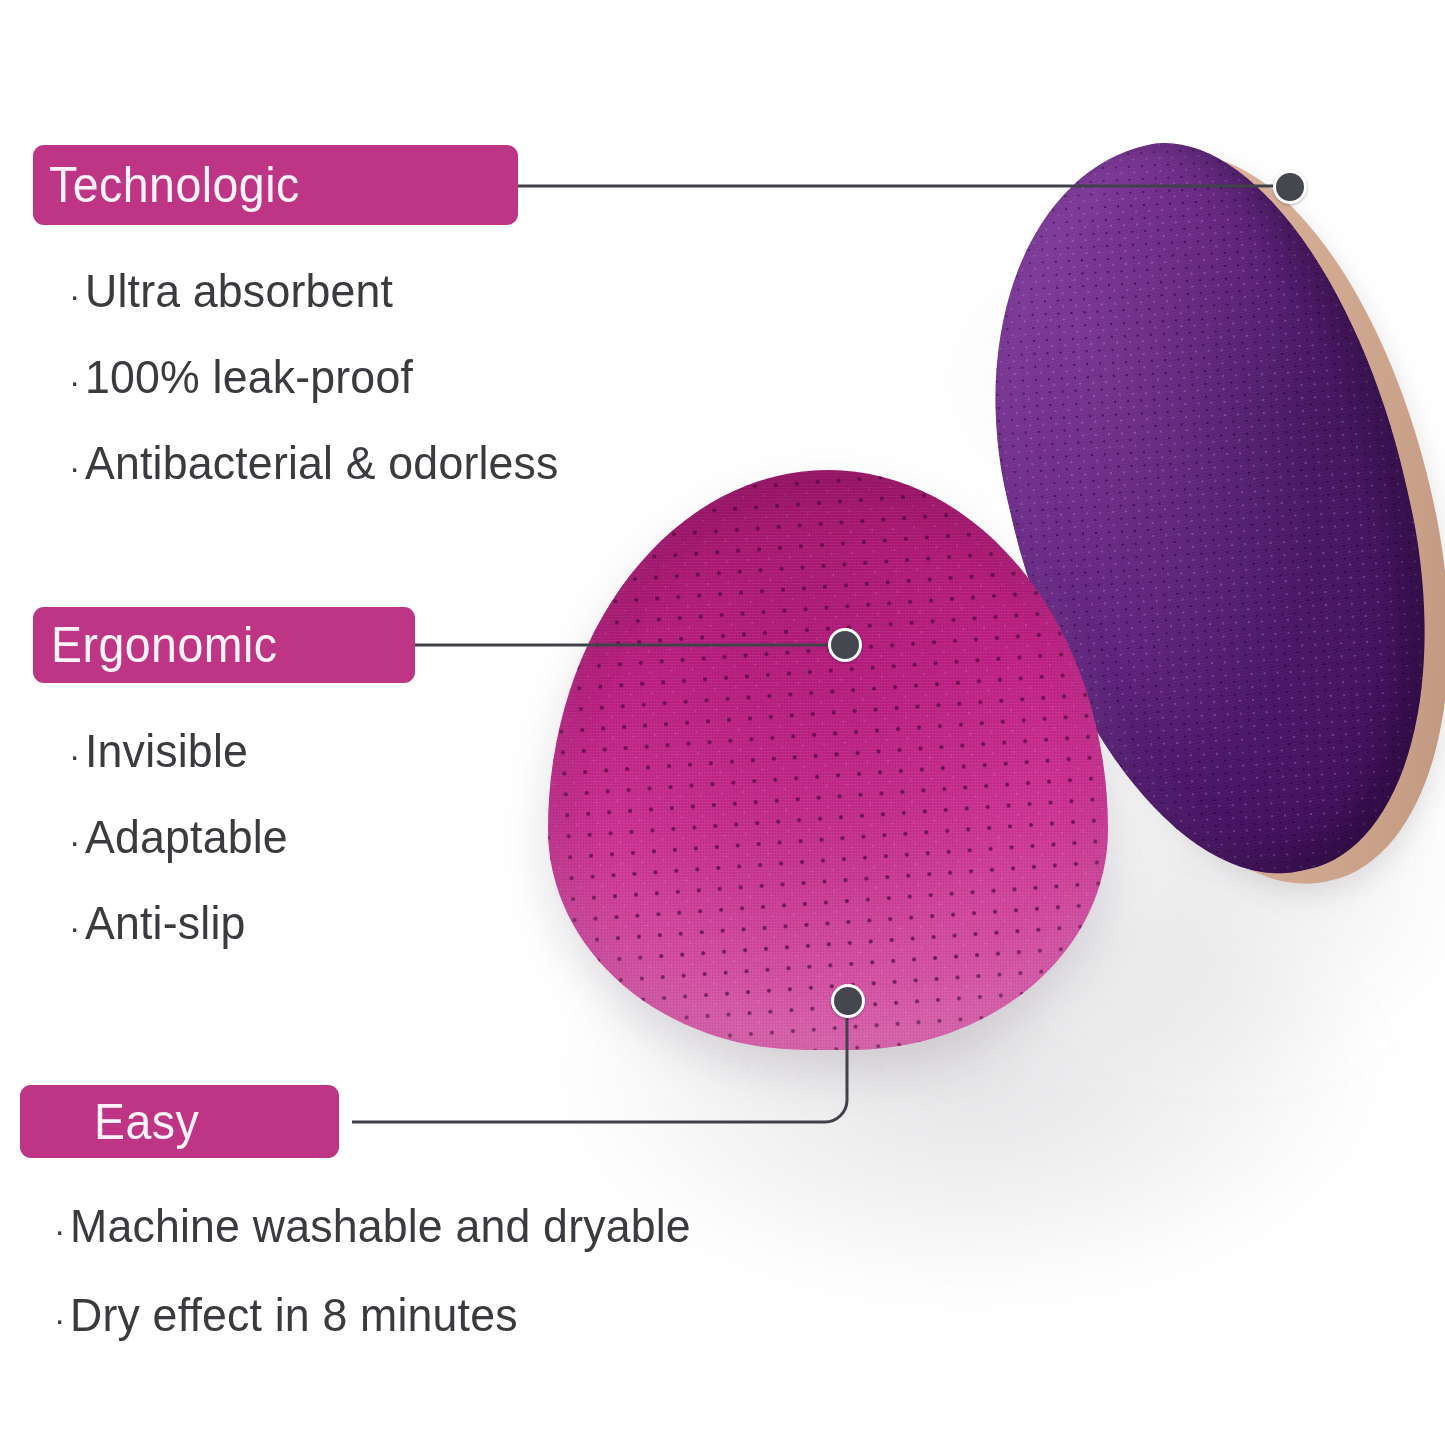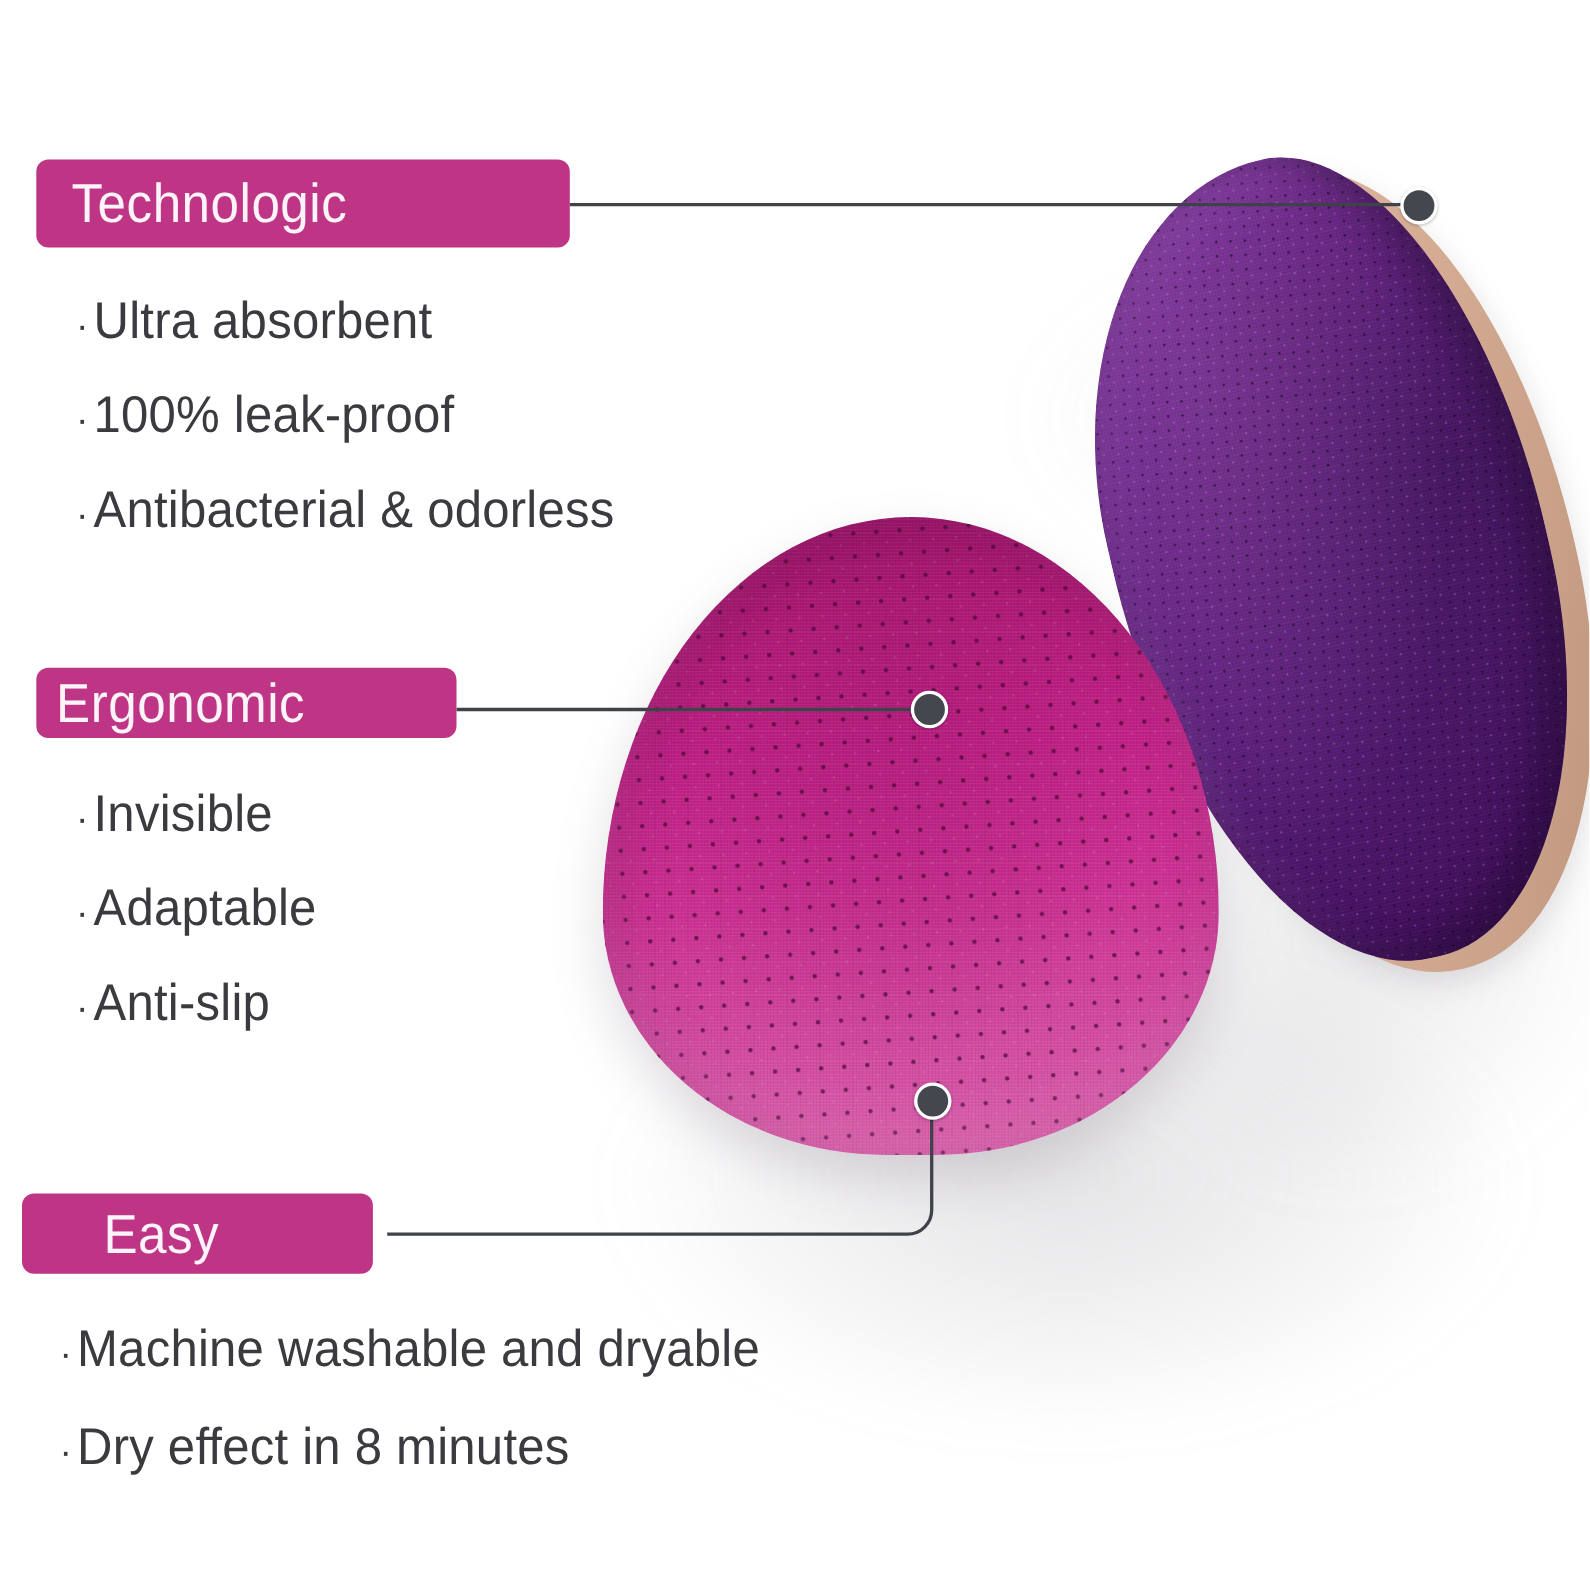--- a/index.html
+++ b/index.html
@@ -159,22 +159,22 @@
   }
   .badge span{
     display:block;
     font-size:50px;
     line-height:1;
     color:#fdf3f8;
     font-weight:300;
     transform:scaleX(0.93);
     transform-origin:left center;
   }
-  #badge-technologic{ width:485px; height:80px; padding:0 0 0 32px; }
-  #badge-ergonomic  { width:382px; height:64px; padding:0 0 0 18px; }
+  #badge-technologic{ width:485px; height:80px; padding:0 0 0 16px; }
+  #badge-ergonomic  { width:382px; height:76px; padding:0 0 0 18px; }
   #badge-easy       { width:319px; height:73px; padding:0 0 0 74px; }
 
   .bullets{
     margin:0; padding:0;
     list-style:none;
   }
   .bullets li{
     display:flex;
     align-items:baseline;
     color:#3a3a3f;

